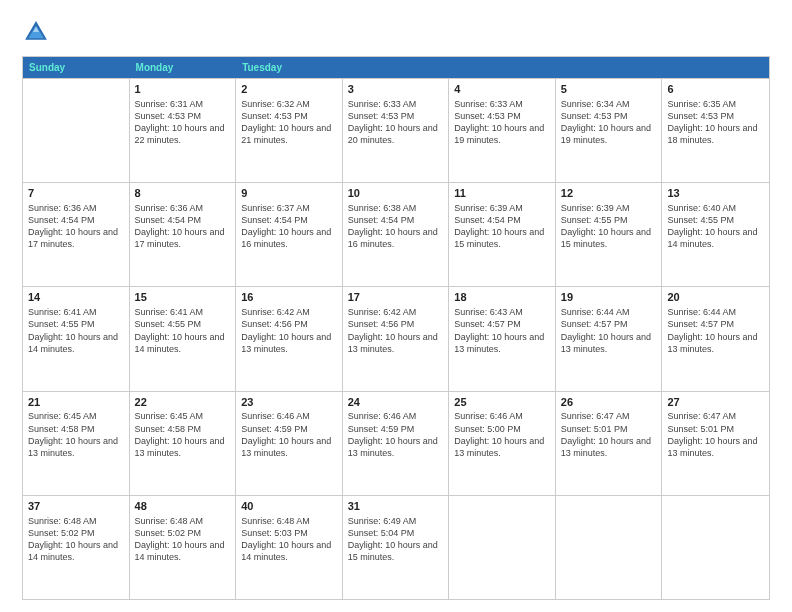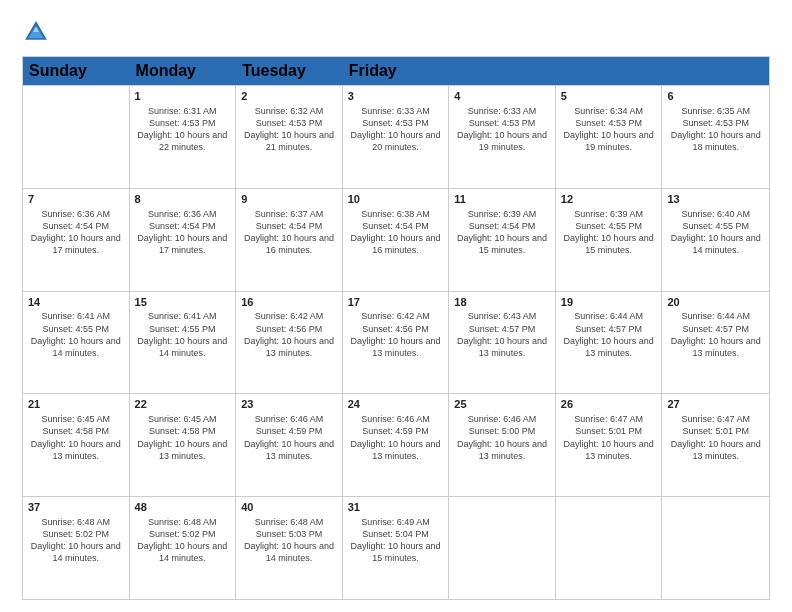--- a/index.html
+++ b/index.html
@@ -65,22 +65,22 @@
       display: flex;
       flex-direction: column;
       border: 1px solid #ccc;
     }
     .cal-header {
       display: grid;
       grid-template-columns: repeat(7, 1fr);
       background: #2a6db5;
     }
     .cal-header-cell {
-      color: #000000;
-      font-size: 16px;
+      color: #5eead4;
+      font-size: 10px;
       font-weight: bold;
       padding: 5px 6px;
       text-align: left;
     }
     .cal-body {
       flex: 1;
       display: flex;
       flex-direction: column;
     }
     .cal-row {
@@ -106,21 +106,20 @@
     .day-num {
       font-size: 11px;
       font-weight: bold;
       color: #222;
       display: block;
       margin-bottom: 1px;
     }
     .day-info {
       color: #444;
       font-size: 9px;
-      text-align: center;
     }
   </style>
 </head>
 <body>
 
 <div class="page">
   <div class="header">
     <div class="logo">
       <svg class="logo-icon" viewBox="0 0 36 36">
         <polygon points="18,4 32,28 4,28" fill="#2a6db5"></polygon>
@@ -136,21 +135,20 @@
       <div class="title-month"></div>
       <div class="title-location"></div>
     </div>
   </div>
 
   <div class="calendar">
     <div class="cal-header">
     <div class="cal-header-cell">Sunday</div>
         <div class="cal-header-cell">Monday</div>
         <div class="cal-header-cell">Tuesday</div>
-        <div class="cal-header-cell">Friday</div>
       </div>
     <div class="cal-body">
     <div class="cal-row">
           <div class="cal-cell empty"></div>
           <div class="cal-cell">
             <span class="day-num">1</span>
             <div class="day-info">Sunrise: 6:31 AM<br>Sunset: 4:53 PM<br>Daylight: 10 hours and 22 minutes.</div>
           </div>
           <div class="cal-cell">
             <span class="day-num">2</span>

